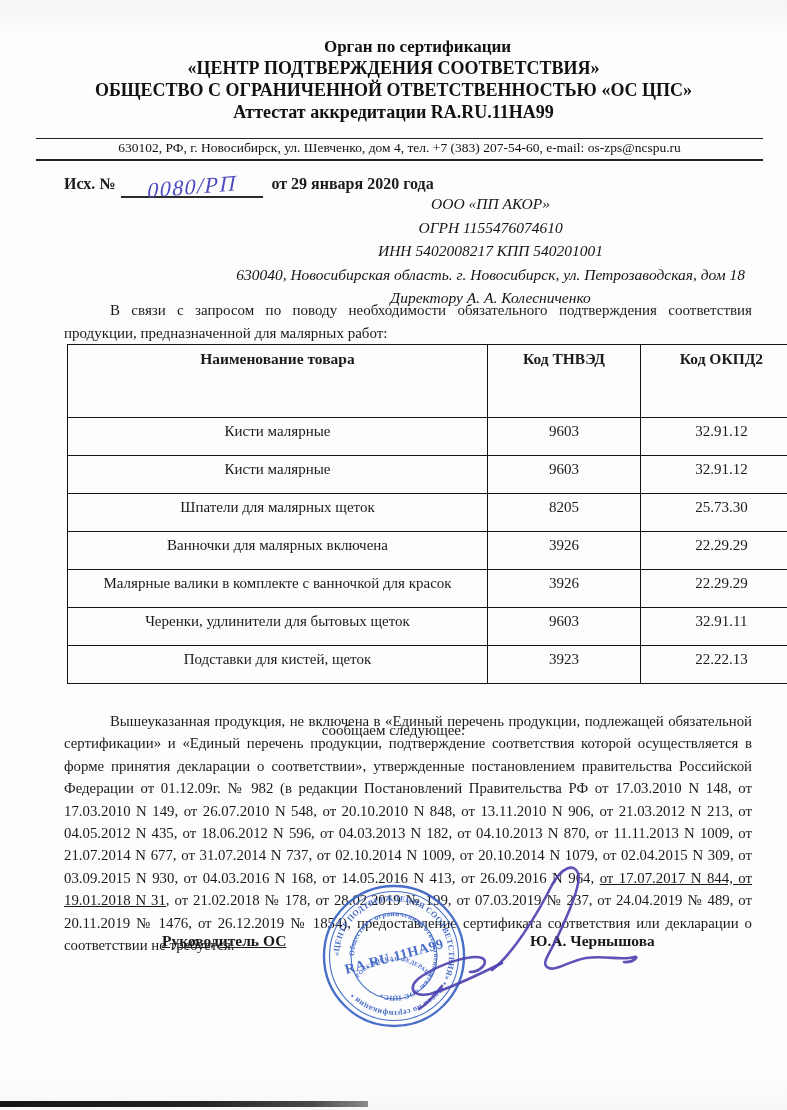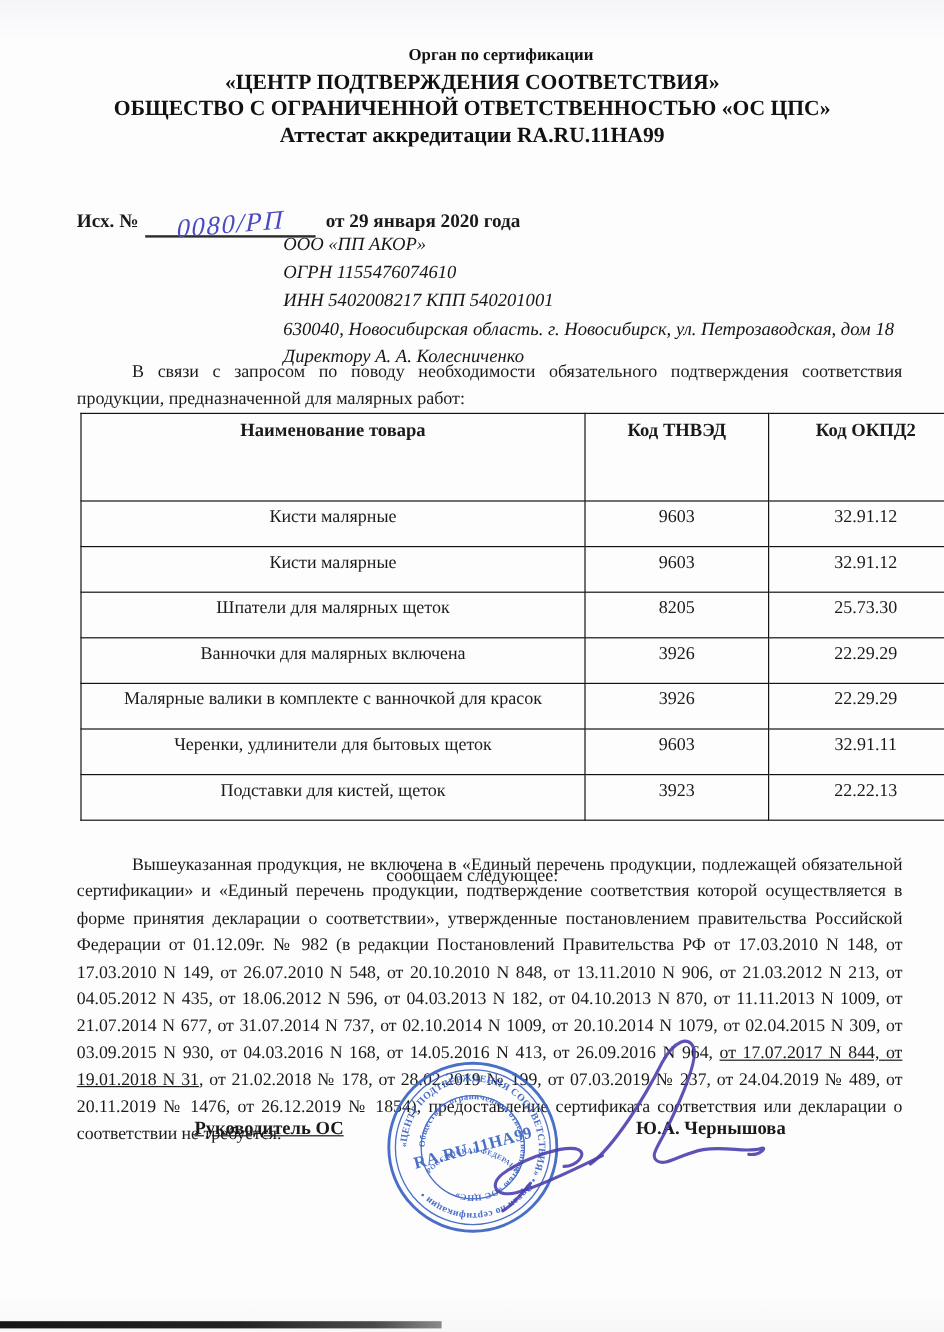--- a/index.html
+++ b/index.html
@@ -7,37 +7,37 @@
     position:relative;
     width:787px;height:1110px;
     margin:0 auto;
     background:linear-gradient(180deg,#f5f5f8 0%,#fdfdfe 3%,#fdfdfd 97%,#f7f7f7 100%);
     font-family:"Liberation Serif", serif;
     color:#1a1a1a;
     overflow:hidden;
   }
   
   .org-header{position:absolute;top:36px;left:0;right:0;text-align:center;font-weight:bold;color:#111;}
-  .org-header .h1{font-size:14px;line-height:21px;padding-left:48px;}
+  .org-header .h1{font-size:17px;line-height:21px;padding-left:48px;}
   .org-header .h2{font-size:18px;line-height:22px;}
   .contact-bar{
     position:absolute;top:138px;left:36px;width:727px;
     border-top:1.5px solid #222;border-bottom:2.5px solid #222;
     text-align:center;font-size:13.5px;padding:1px 0 3px 0;color:#111;
   }
   
   .ref-line{position:absolute;top:172px;left:64px;font-size:16px;font-weight:bold;white-space:nowrap;}
   .hw-line{display:inline-block;width:142px;border-bottom:2px solid #2b2b2b;text-align:center;vertical-align:-3px;margin:0 8px 0 6px;height:24px;}
   .hw-text{
     display:inline-block;font-weight:normal;font-style:italic;
     font-size:22px;letter-spacing:1.5px;color:#4b49c0;
     transform:rotate(-5deg) translateY(2px) skewX(-6deg);
   }
   
-  .recipient{position:absolute;top:192px;right:42px;text-align:left;font-style:italic;font-size:15.5px;line-height:23.5px;color:#151515;}
+  .recipient{position:absolute;top:192px;right:42px;text-align:center;font-style:italic;font-size:15.5px;line-height:23.5px;color:#151515;}
   
   .intro{position:absolute;top:299px;left:64px;width:688px;font-size:15px;line-height:23px;text-align:justify;text-indent:46px;}
   
   .products{position:absolute;top:344px;left:67px;width:684px;border-collapse:collapse;table-layout:fixed;}
   .products th,.products td{
     border:1.5px solid #141414;vertical-align:top;text-align:center;
     padding:5px 8px;font-size:15px;overflow:hidden;
   }
   .products th{font-weight:bold;font-size:15.5px;height:62px;}
   .products td{height:27px;}
@@ -70,20 +70,21 @@
 <body>
 
 <div class="page">
 
   <div class="org-header">
     <div class="h1">Орган по сертификации</div>
     <div class="h2">«ЦЕНТР ПОДТВЕРЖДЕНИЯ СООТВЕТСТВИЯ»</div>
     <div class="h2">ОБЩЕСТВО С ОГРАНИЧЕННОЙ ОТВЕТСТВЕННОСТЬЮ «ОС ЦПС»</div>
     <div class="h2">Аттестат аккредитации RA.RU.11HA99</div>
   </div>
+  <div class="contact-bar">630102, РФ, г. Новосибирск, ул. Шевченко, дом 4, тел. +7 (383) 207-54-60,  e-mail: os-zps@ncspu.ru</div>
 
   <div class="ref-line">
     <span>Исх. №</span><span class="hw-line"><span class="hw-text">0080/РП</span></span><span>от 29 января 2020 года</span>
   </div>
 
   <div class="recipient">
     <div>ООО «ПП АКОР»</div>
     <div>ОГРН 1155476074610</div>
     <div>ИНН 5402008217 КПП 540201001</div>
     <div>630040, Новосибирская область. г. Новосибирск, ул. Петрозаводская, дом 18</div>

